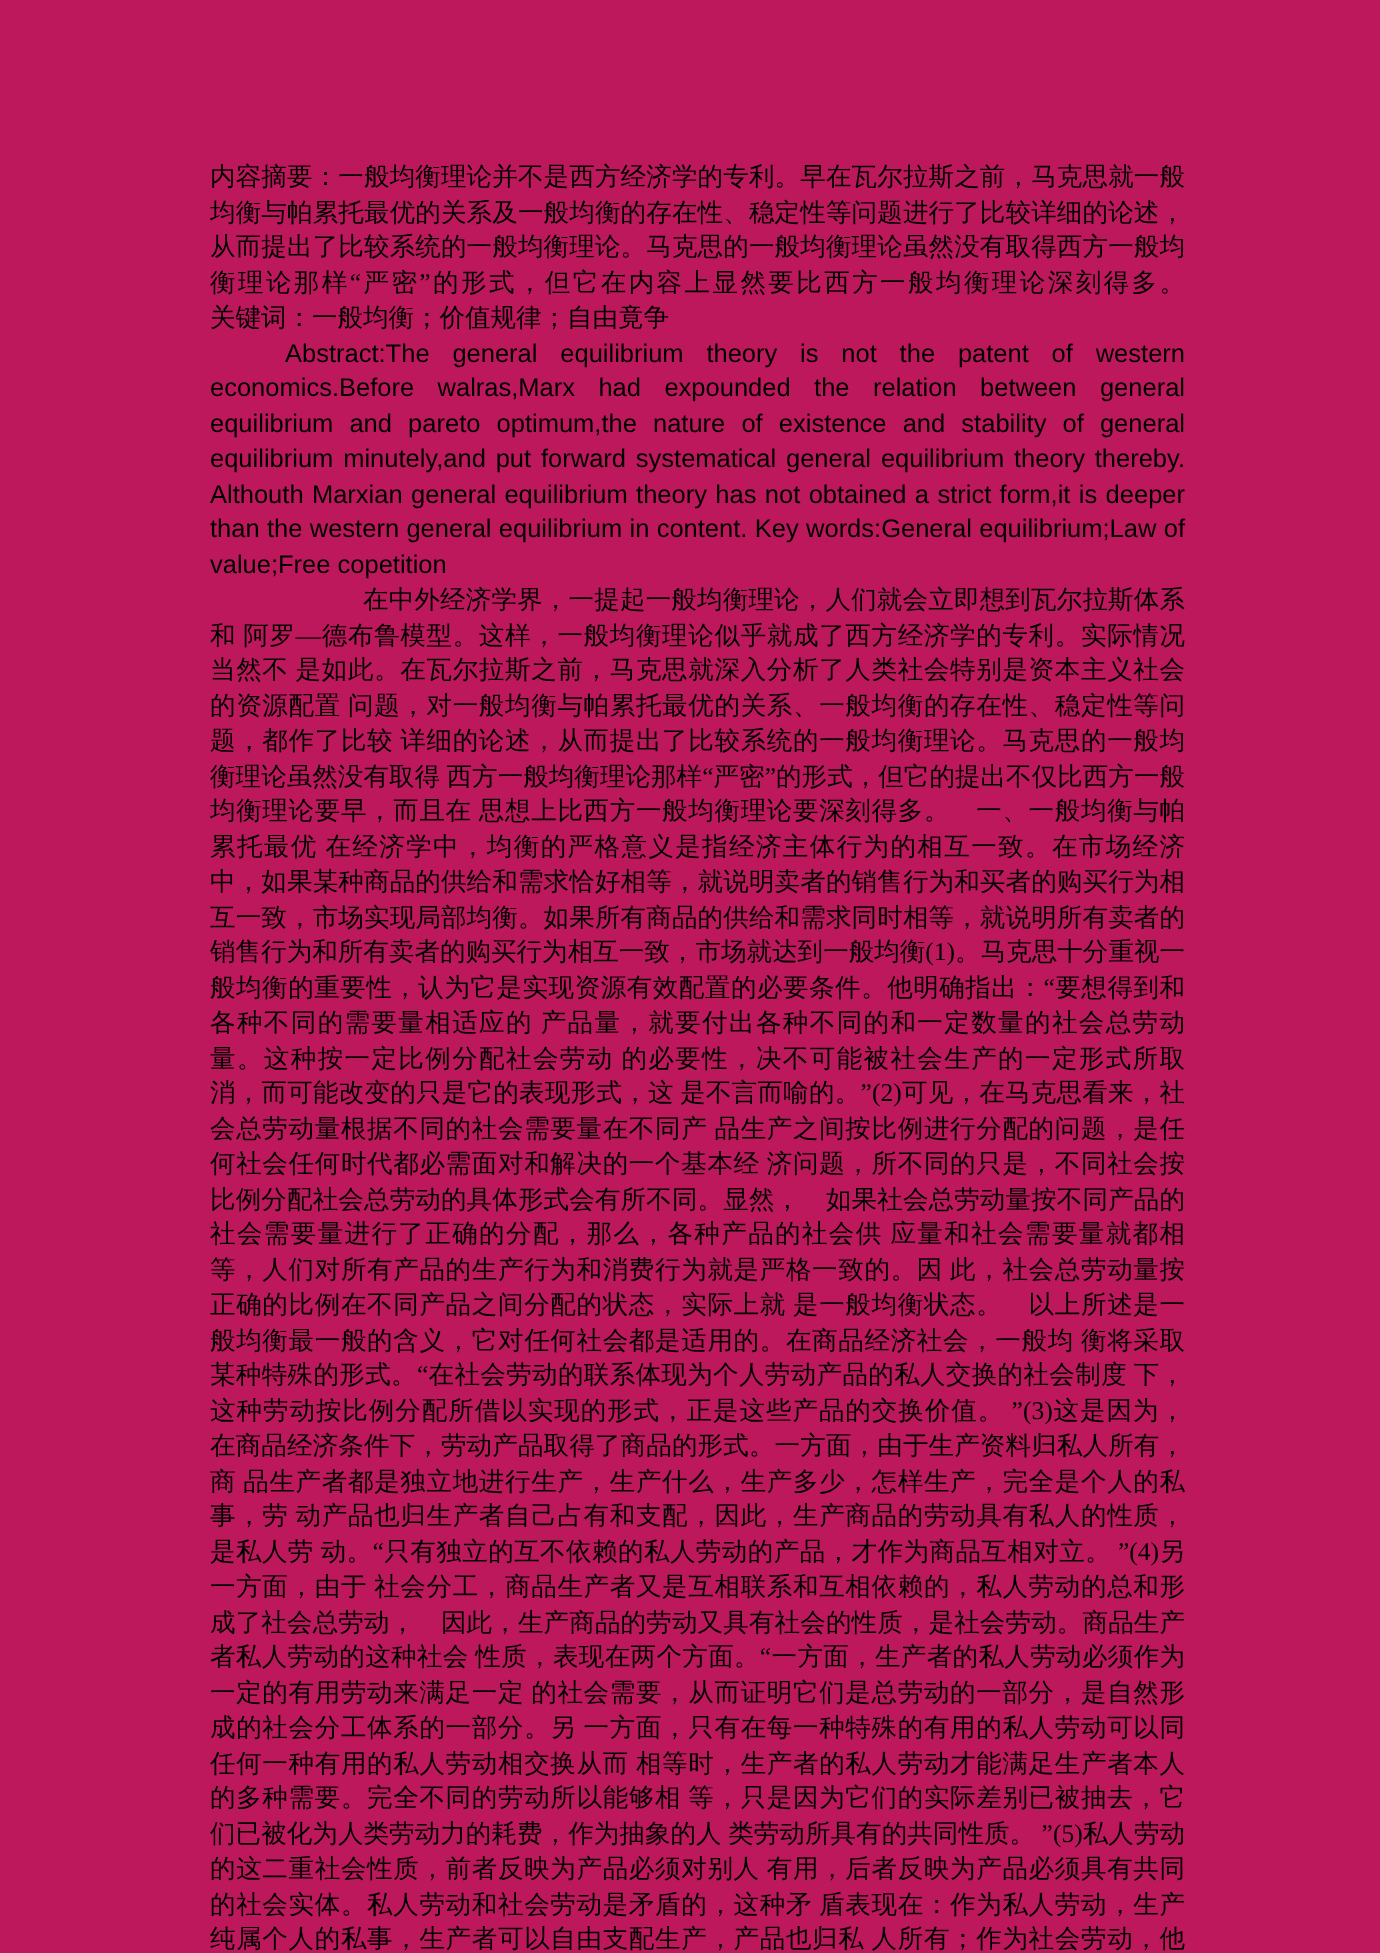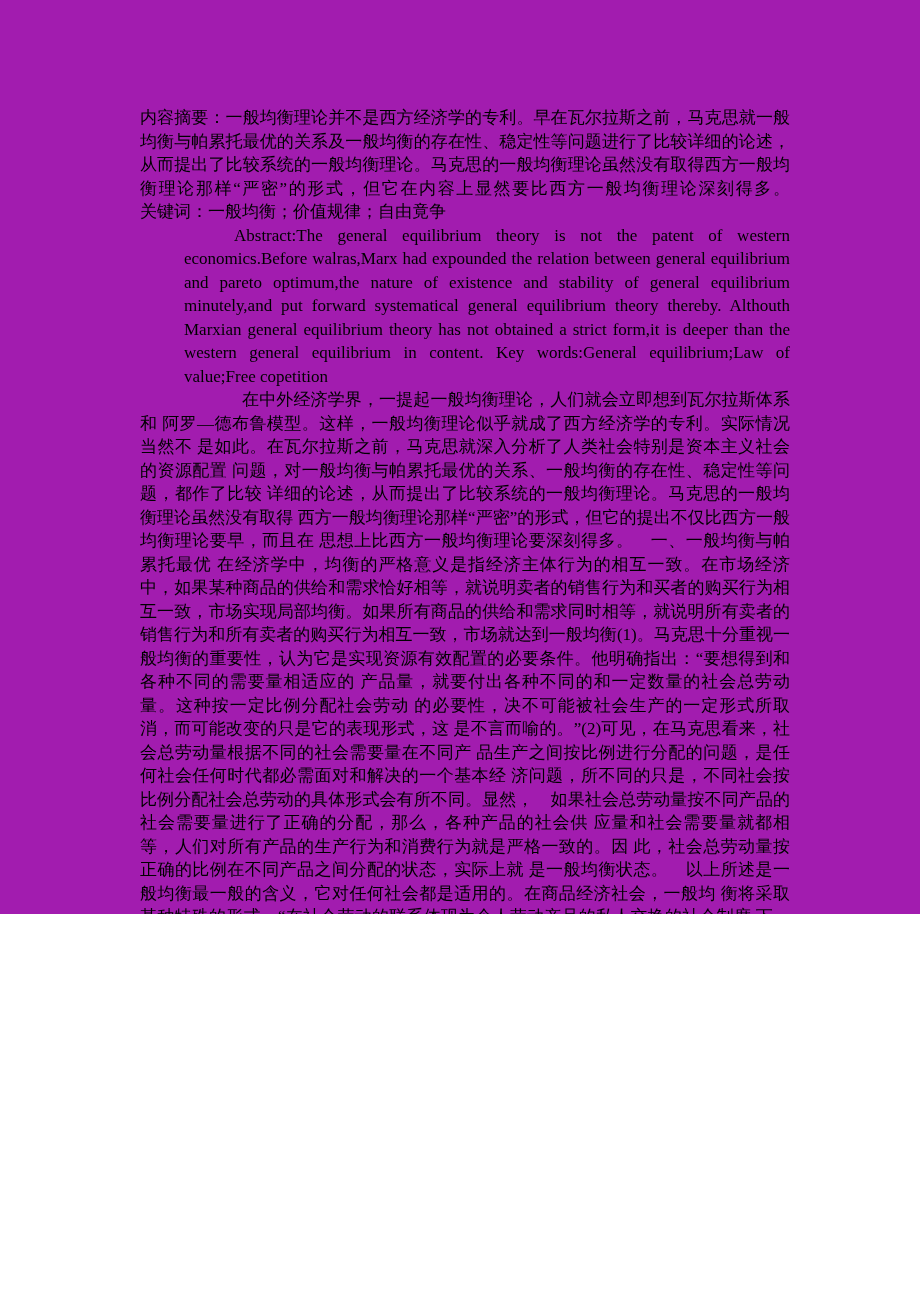--- a/index.html
+++ b/index.html
@@ -3,43 +3,42 @@
 <meta charset="utf-8">
 <style>
   html, body {
     margin: 0;
     padding: 0;
     background: #ffffff;
   }
   .page {
     position: relative;
     width: 920px;
-    height: 914px;
+    height: 1302px;
     box-sizing: border-box;
-    background: #a21caf;
+    background: #be185d;
     padding: 106px 130px 0 140px;
     overflow: hidden;
   }
   .para {
     margin: 0;
     padding: 0;
     color: #000000;
     text-align: justify;
   }
   .cn {
     font-family: "Liberation Serif", "DejaVu Serif", serif;
     font-size: 17px;
     line-height: 23.5px;
   }
   .en {
-    font-family: Liberation Serif, serif;
+    font-family: Liberation Sans, sans-serif;
     font-size: 17px;
     line-height: 23.5px;
     text-indent: 50px;
-    margin-left: 44px;
   }
   .body-para {
     text-indent: 102px;
   }
 </style>
 </head>
 <body>
 
 <div class="page">
   <p class="para cn">内容摘要：一般均衡理论并不是西方经济学的专利。早在瓦尔拉斯之前，马克思就一般均衡与帕累托最优的关系及一般均衡的存在性、稳定性等问题进行了比较详细的论述，从而提出了比较系统的一般均衡理论。马克思的一般均衡理论虽然没有取得西方一般均衡理论那样“严密”的形式，但它在内容上显然要比西方一般均衡理论深刻得多。　　　　　　关键词：一般均衡；价值规律；自由竟争</p>

